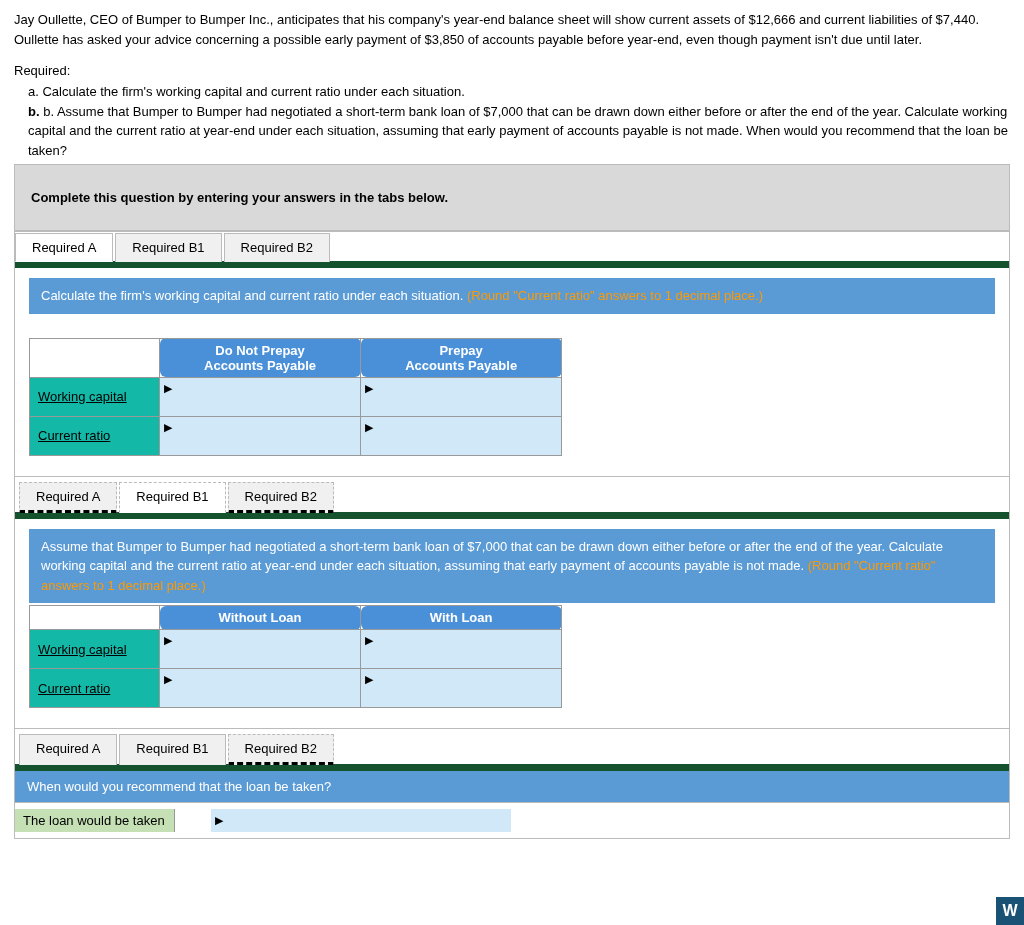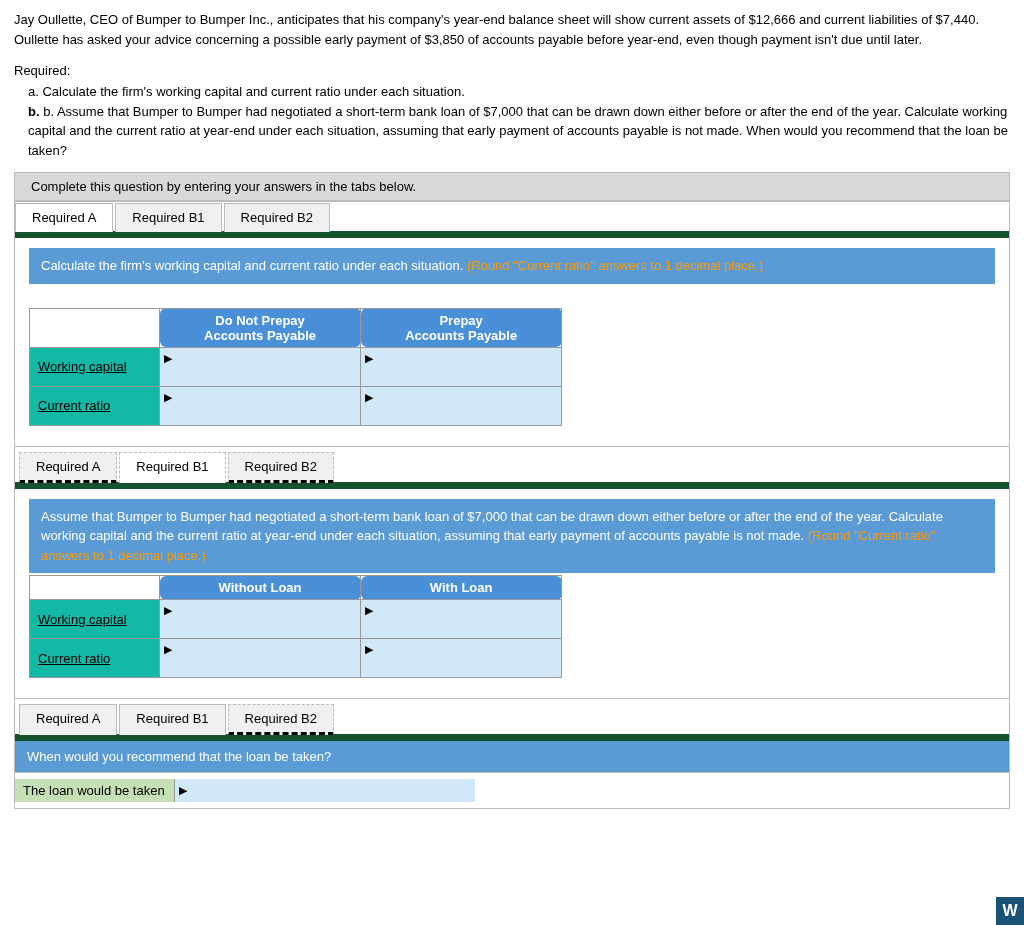--- a/index.html
+++ b/index.html
@@ -27,22 +27,22 @@
       margin-bottom: 4px;
     }
 
     .required-label span {
       font-weight: normal;
     }
 
     .complete-box {
       background: #d9d9d9;
       border: 1px solid #bbb;
-      padding: 6px 16px;
-      font-weight: normal;
+      padding: 25px 16px;
+      font-weight: bold;
       font-size: 13px;
       margin-bottom: 0;
     }
 
     .tab-bar {
       display: flex;
       background: #fff;
       border-bottom: 7px solid #14532d;
     }
 
@@ -121,20 +121,21 @@
       outline: none;
       font-size: 13px;
       padding: 2px;
     }
 
     .loan-input-row {
       display: flex;
       align-items: center;
       padding: 6px 0 6px 0;
       border-top: 1px solid #bbb;
+      gap: 36px;
     }
 
     .loan-label {
       background: #c5e0b4;
       padding: 4px 8px;
       font-size: 13px;
       min-width: 160px;
       border-right: 1px solid #999;
     }
 
@@ -172,21 +173,21 @@
   </style>
 </head>
 <body>
 
 <div class="main-container">
 
   <div class="intro-text">
     <p>Jay Oullette, CEO of Bumper to Bumper Inc., anticipates that his company's year-end balance sheet will show current assets of $12,666 and current liabilities of $7,440. Oullette has asked your advice concerning a possible early payment of $3,850 of accounts payable before year-end, even though payment isn't due until later.</p>
   </div>
 
-  <div style="margin-bottom: 12px;">
+  <div style="margin-bottom: 4px;">
     <p class="required-label"><span>Required:</span></p>
     <p style="margin-left: 14px; line-height: 1.5;">a. Calculate the firm's working capital and current ratio under each situation.</p>
     <p style="margin-left: 14px; line-height: 1.5;">
       <strong>b.</strong> <span>b. Assume that Bumper to Bumper had negotiated a short-term bank loan of $7,000 that can be drawn down either before or after the end of the year. Calculate working capital and the current ratio at year-end under each situation, assuming that early payment of accounts payable is not made. When would you recommend that the loan be taken?</span>
     </p>
   </div>
 
   <div class="complete-box">
     <span>Complete this question by entering your answers in the tabs below.</span>
   </div>

